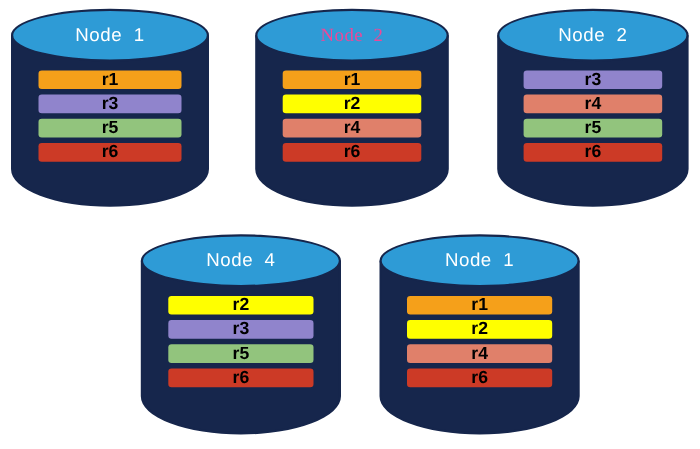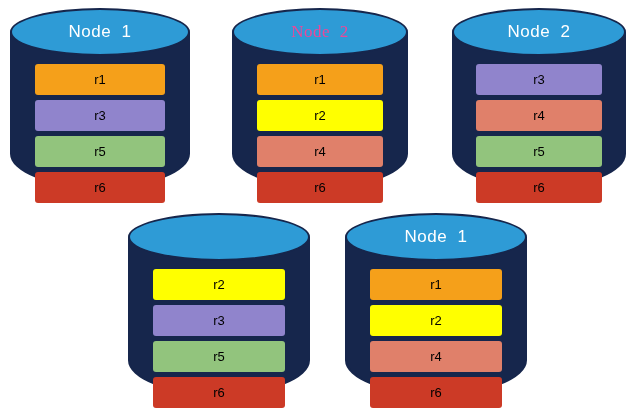--- a/index.html
+++ b/index.html
@@ -75,28 +75,28 @@
     left: 0;
     width: 100%;
     z-index: 5;
     display: flex;
     flex-direction: column;
     align-items: center;
   }
 
   .bar {
     width: 72%;
-    height: 31px;
+    height: 17px;
     margin-bottom: 5px;
     border-radius: 3px;
     display: flex;
     align-items: center;
     justify-content: center;
-    font-size: 13px;
-    font-weight: normal;
+    font-size: 16px;
+    font-weight: bold;
     color: #000000;
     box-sizing: border-box;
     line-height: 1;
   }
   .bar:last-child { margin-bottom: 0; }
 </style>
 </head>
 <body>
 
 <div id="diagram">
@@ -129,20 +129,21 @@
       <div class="bars" style="top: 56px;">
         <div class="bar" style="background: rgb(144, 132, 204); color: rgb(0, 0, 0);">r3</div>
         <div class="bar" style="background: rgb(224, 128, 106); color: rgb(0, 0, 0);">r4</div>
         <div class="bar" style="background: rgb(146, 196, 125); color: rgb(0, 0, 0);">r5</div>
         <div class="bar" style="background: rgb(204, 58, 38); color: rgb(0, 0, 0);">r6</div>
       </div>
     </div>
     <div class="node" style="left: 128px; top: 213px; width: 182px; height: 182px;">
       <div class="cyl-body" style="background: rgb(22, 38, 76); border-color: rgb(22, 38, 76);"></div>
       <div class="cyl-top" style="background: rgb(46, 155, 214); border-color: rgb(22, 38, 76);"></div>
+      <div class="node-title" style="color: rgb(255, 255, 255);">Node  4</div>
       <div class="bars" style="top: 56px;">
         <div class="bar" style="background: rgb(255, 255, 0); color: rgb(0, 0, 0);">r2</div>
         <div class="bar" style="background: rgb(144, 132, 204); color: rgb(0, 0, 0);">r3</div>
         <div class="bar" style="background: rgb(146, 196, 125); color: rgb(0, 0, 0);">r5</div>
         <div class="bar" style="background: rgb(204, 58, 38); color: rgb(0, 0, 0);">r6</div>
       </div>
     </div>
     <div class="node" style="left: 345px; top: 213px; width: 182px; height: 182px;">
       <div class="cyl-body" style="background: rgb(22, 38, 76); border-color: rgb(22, 38, 76);"></div>
       <div class="cyl-top" style="background: rgb(46, 155, 214); border-color: rgb(22, 38, 76);"></div>

